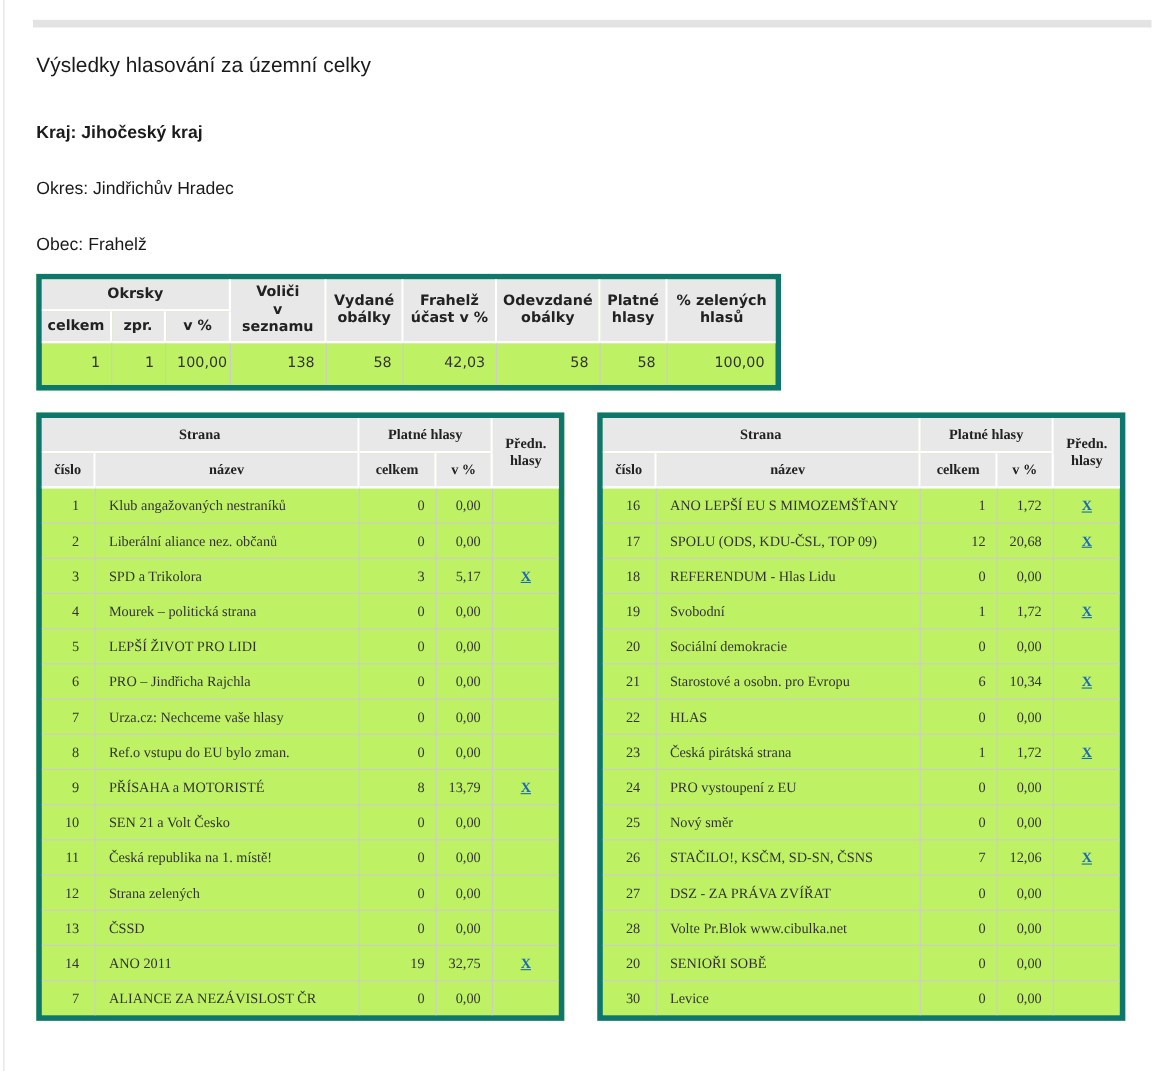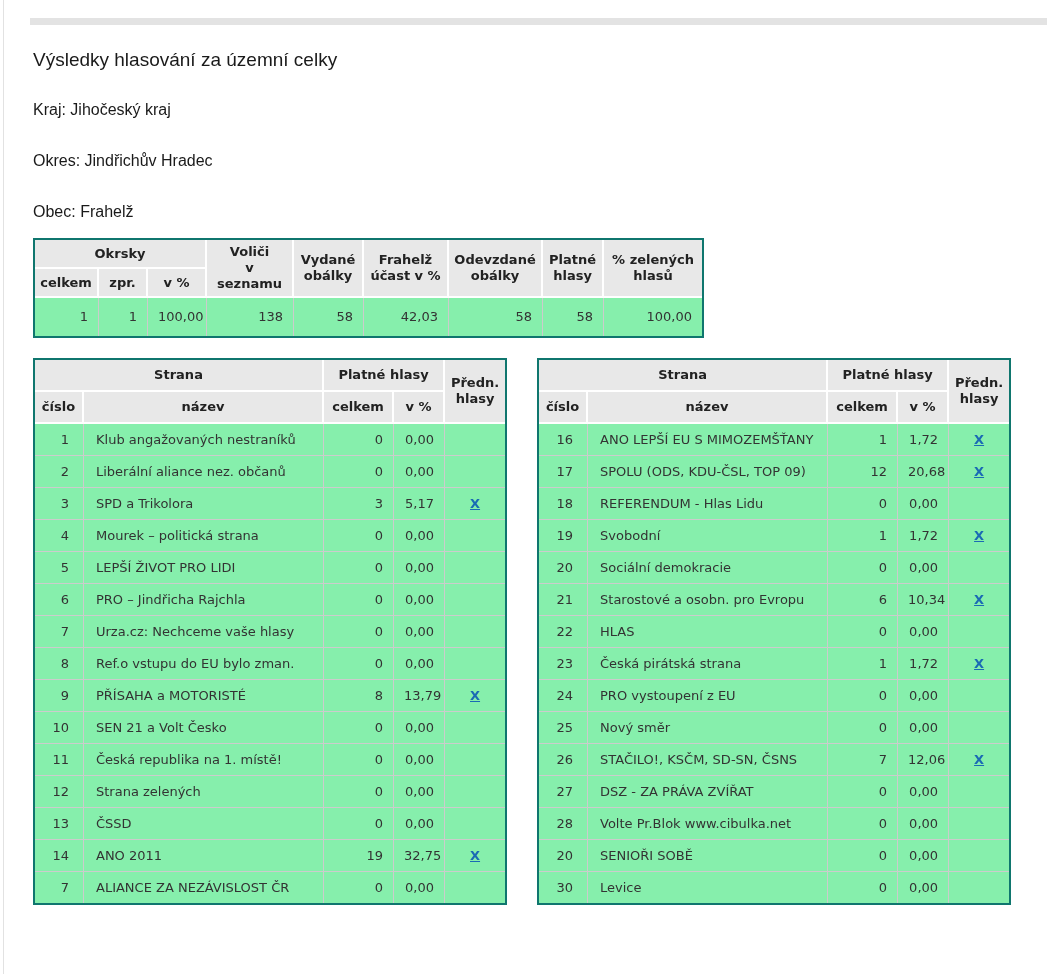--- a/index.html
+++ b/index.html
@@ -44,28 +44,28 @@
     margin-top: 24px;
   }
 
   .geo-line {
     font-family: "Liberation Sans", sans-serif;
     font-size: 16px;
     color: #1a1a1a;
     margin-top: 35px;
     line-height: 16px;
   }
-  .geo-line.first { margin-top: 31px; }
+  .geo-line.first { margin-top: 42px; font-weight: bold; }
 
   
   table.vt {
     border-collapse: separate;
     border-spacing: 0;
-    border: 2px solid #0f766e;
-    background: #86efac;
+    border: 5px solid #0f766e;
+    background: #bef264;
     table-layout: fixed;
   }
   table.vt th {
     background: #e8e8e8;
     font-weight: bold;
     font-size: 13px;
     color: #222222;
     text-align: center;
     vertical-align: middle;
     padding: 5px 4px;
@@ -88,21 +88,21 @@
   table.vt tr:last-child td { border-bottom: 0; }
   table.vt td.num { text-align: right; }
   table.vt td.nazev { text-align: left; padding-left: 12px; }
   table.vt td.cislo { padding-right: 14px; }
   table.vt td.predn { text-align: center; }
 
   table.sum { width: 667px; margin-top: 18px; }
   table.sum th { padding: 4px 4px; }
   table.sum td { padding: 10px 10px 11px 10px; }
 
-  .party-wrap { display: flex; gap: 30px; margin-top: 20px; }
+  .party-wrap { display: flex; gap: 30px; margin-top: 20px; font-family: Liberation Serif, serif; }
   table.party { width: 470px; }
   table.party th { padding: 7px 4px; }
 
   a.xlink {
     color: #1a6ab4;
     font-weight: bold;
     text-decoration: underline;
   }
 </style>
 </head>

